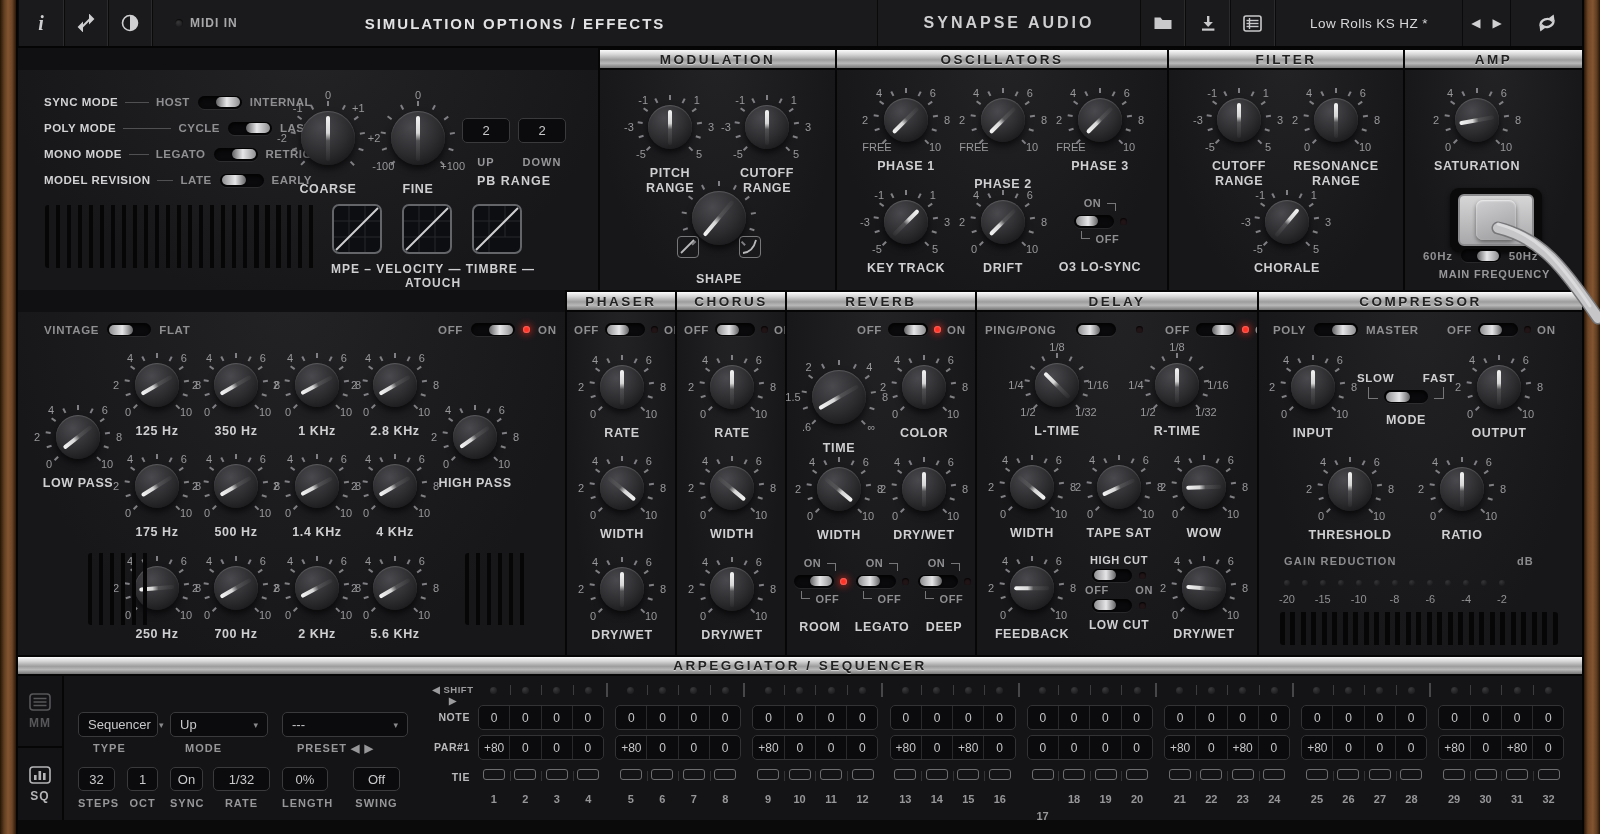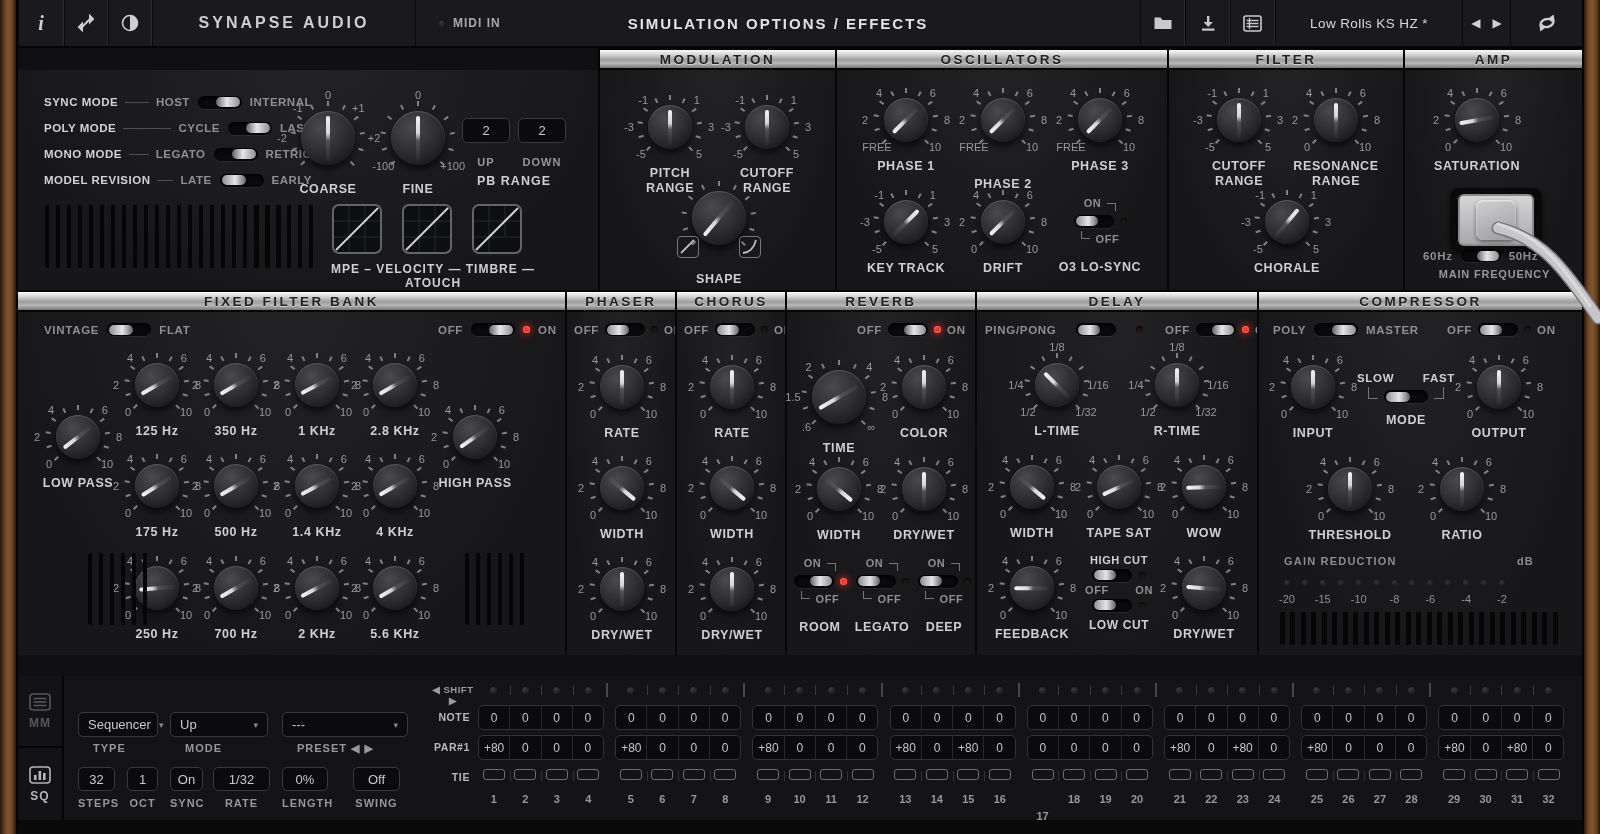--- a/index.html
+++ b/index.html
@@ -132,29 +132,29 @@
               <polygon points="5,10 2,13 5,16"></polygon>
             </g>
           </svg>
       </div>
       <div class="tb-btn" style="width:44px">
         <svg class="ic" width="18" height="18" viewBox="0 0 18 18">
             <circle cx="9" cy="9" r="7.5" fill="none" stroke="#cfcfd1" stroke-width="1.6"></circle>
             <path d="M9 1.5 A7.5 7.5 0 0 1 9 16.5 Z" fill="#cfcfd1"></path>
           </svg>
       </div>
-      <div class="tb-zone" style="width:263px">
-        <span class="brand">SYNAPSE AUDIO</span>
-      </div>
       <div class="tb-zone" style="flex:1">
         <span class="midi">
           <span class="midiled"></span>
           <span>MIDI IN</span>
         </span>
         <span class="title">SIMULATION OPTIONS / EFFECTS</span>
+      </div>
+      <div class="tb-zone" style="width:263px">
+        <span class="brand">SYNAPSE AUDIO</span>
       </div>
       <div class="tb-btn" style="width:45px">
         <svg class="ic" width="20" height="18" viewBox="0 0 20 18">
             <path d="M1.5 3.5 h6 l2 2.5 h9 v9 h-17 z" fill="#c9c9cb"></path>
           </svg>
       </div>
       <div class="tb-btn" style="width:45px">
         <svg class="ic" width="18" height="18" viewBox="0 0 18 18">
             <g fill="#c9c9cb">
               <rect x="8" y="2" width="2.4" height="7"></rect>
@@ -636,21 +636,20 @@
             <span class="dim">50Hz</span>
           </div>
           <div class="plab" style="left:0;top:198px;width:179px;text-align:center;letter-spacing:.8px">MAIN FREQUENCY</div>
         </div>
       </div>
     </div>
 
     <div class="rowB">
 
       <div class="col" style="width:547px">
-        <div class="mhead">FIXED FILTER BANK</div>
         <div class="cbody">
           <div class="swrow" style="left:26px;top:11px">
             <span class="dim">VINTAGE</span>
             <div class="sw" data-state="left">
                 <div class="lever"></div>
               </div>
             <span class="dim">FLAT</span>
           </div>
           <div class="swrow" style="left:420px;top:11px">
             <span class="dim">OFF</span>
@@ -1623,20 +1622,23 @@
                 <span style="left:146.3px">-6</span>
                 <span style="left:182.2px">-4</span>
                 <span style="left:218.0px">-2</span>
               </div>
             </div>
           <div class="vent" style="left:21px;top:300px;width:278px;height:33px;background:repeating-linear-gradient(90deg,#060607 0 5px,rgba(0,0,0,0) 5px 10.5px)"></div>
         </div>
       </div>
     </div>
 
+    <div class="arph">
+      <div class="mhead">ARPEGGIATOR / SEQUENCER</div>
+    </div>
 
     <div class="arpbody">
       <div class="sidebtn" style="top:0">
         <svg width="22" height="18" viewBox="0 0 22 18">
             <rect x="1" y="1" width="20" height="16" rx="3" fill="none" stroke="#57575a" stroke-width="1.6"></rect>
             <g stroke="#57575a" stroke-width="1.5">
               <line x1="4.5" y1="5.5" x2="17.5" y2="5.5"></line>
               <line x1="4.5" y1="9" x2="17.5" y2="9"></line>
               <line x1="4.5" y1="12.5" x2="17.5" y2="12.5"></line>
             </g>

